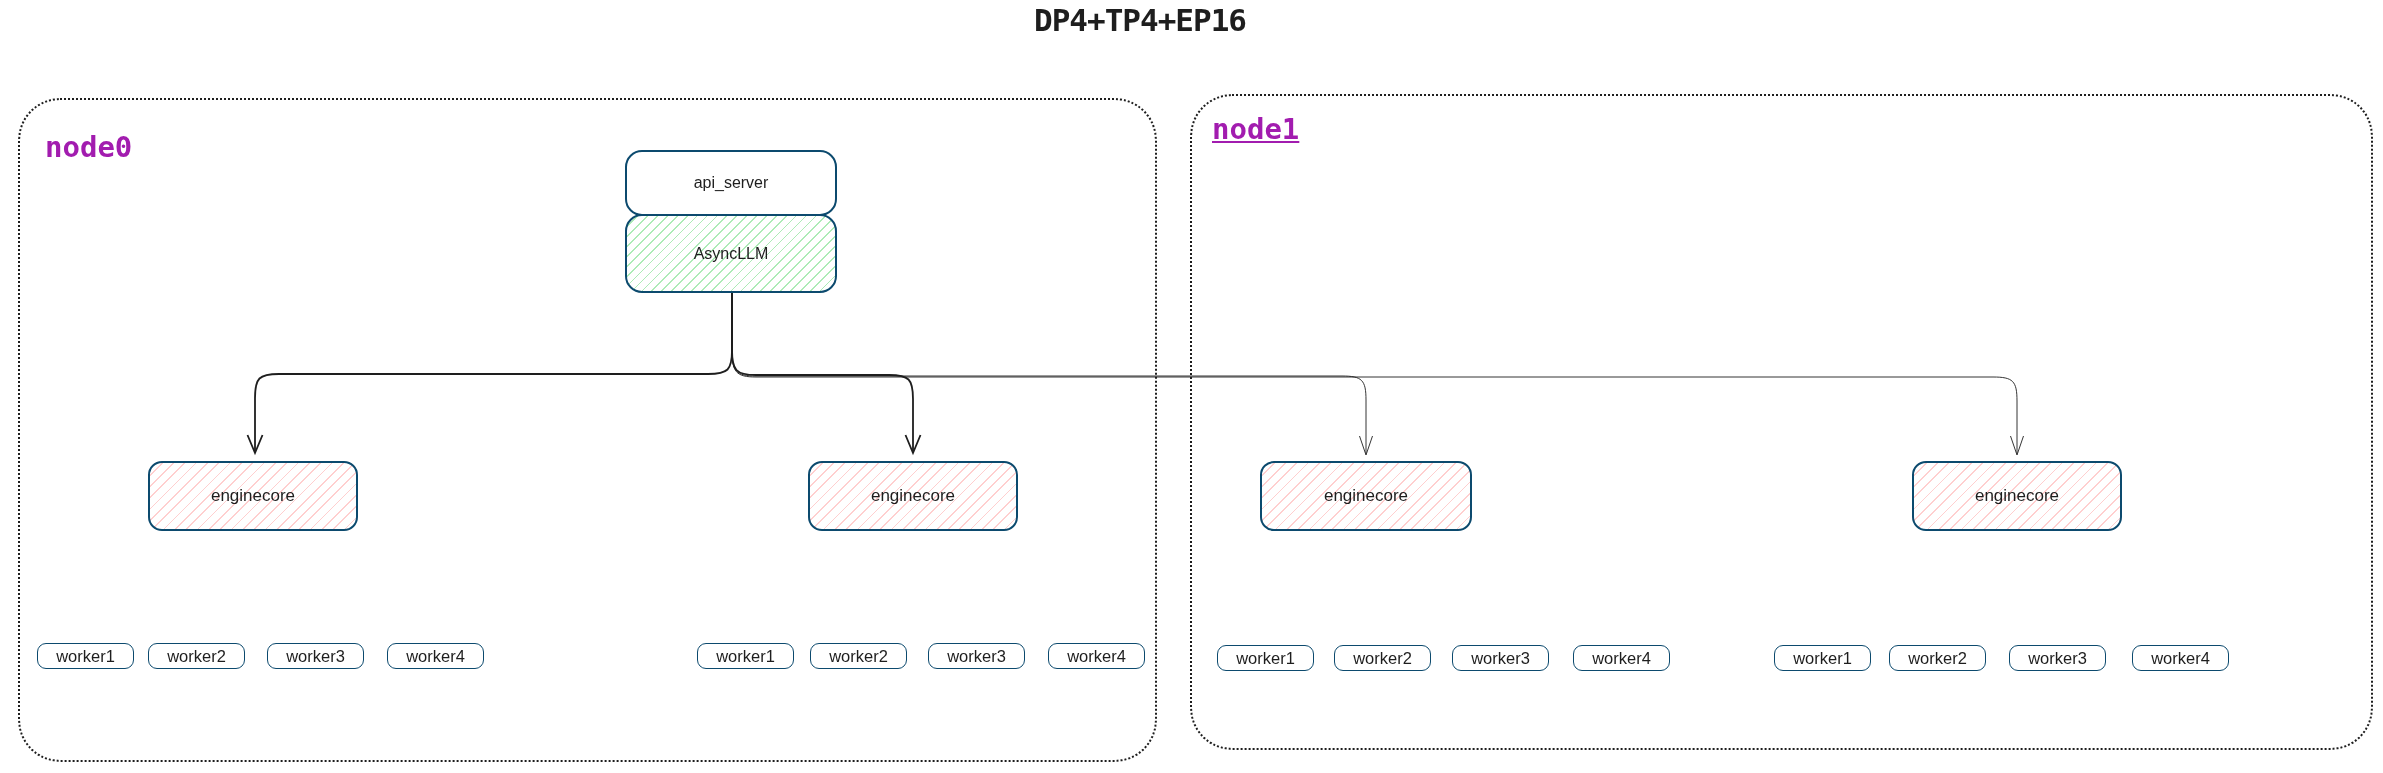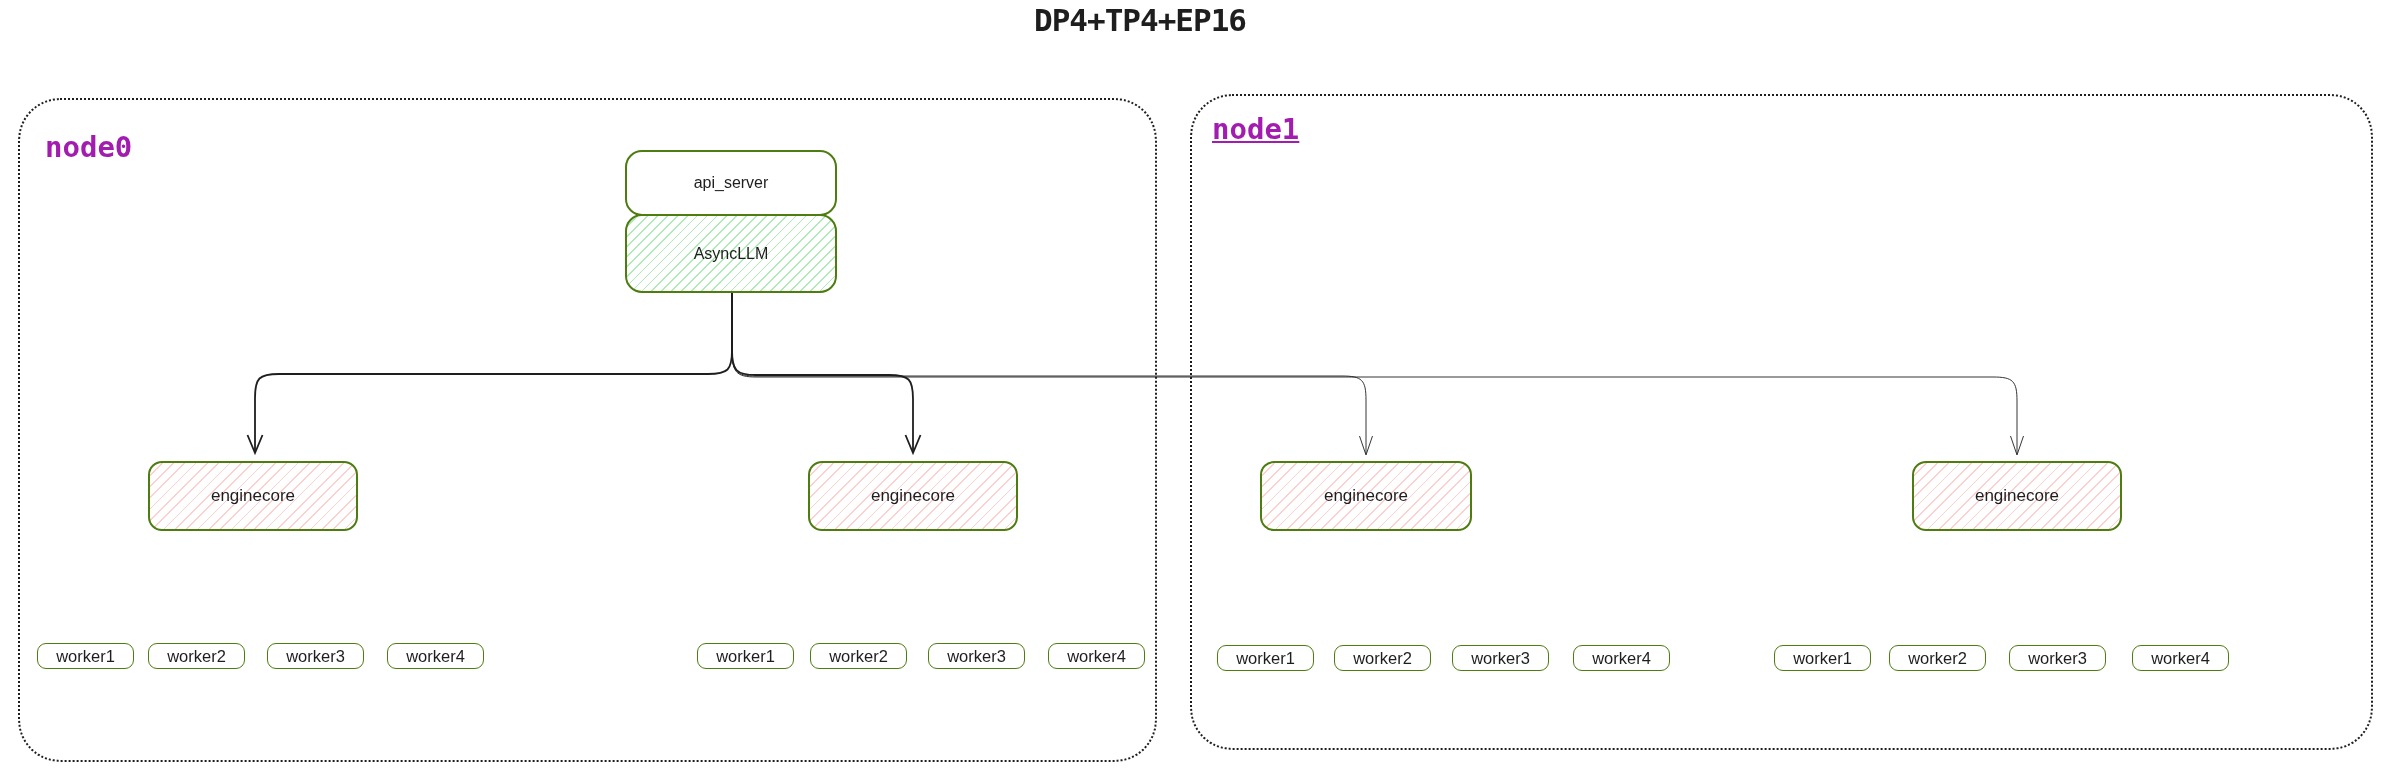--- a/index.html
+++ b/index.html
@@ -32,21 +32,21 @@
   .node-label {
     position: absolute;
     font-family: "DejaVu Sans Mono", monospace;
     font-size: 29px; font-weight: 700;
     color: #a21caf;
   }
   .node0-label { left: 45px; top: 130px; }
   .node1-label { left: 1212px; top: 112px; text-decoration: underline; }
   .shape {
     position: absolute;
-    border: 2px solid #4d7c0f;
+    border: 2px solid #0c4a6e;
     background: #ffffff;
     display: flex; align-items: center; justify-content: center;
     font-size: 16px;
     color: #1e1e1e;
     white-space: nowrap;
   }
   .big-box { border-radius: 17px; }
   .api-server { left: 625px; top: 150px; width: 212px; height: 66px; }
   .async-llm  { left: 625px; top: 214px; width: 212px; height: 79px; }
   .hatch-green {

